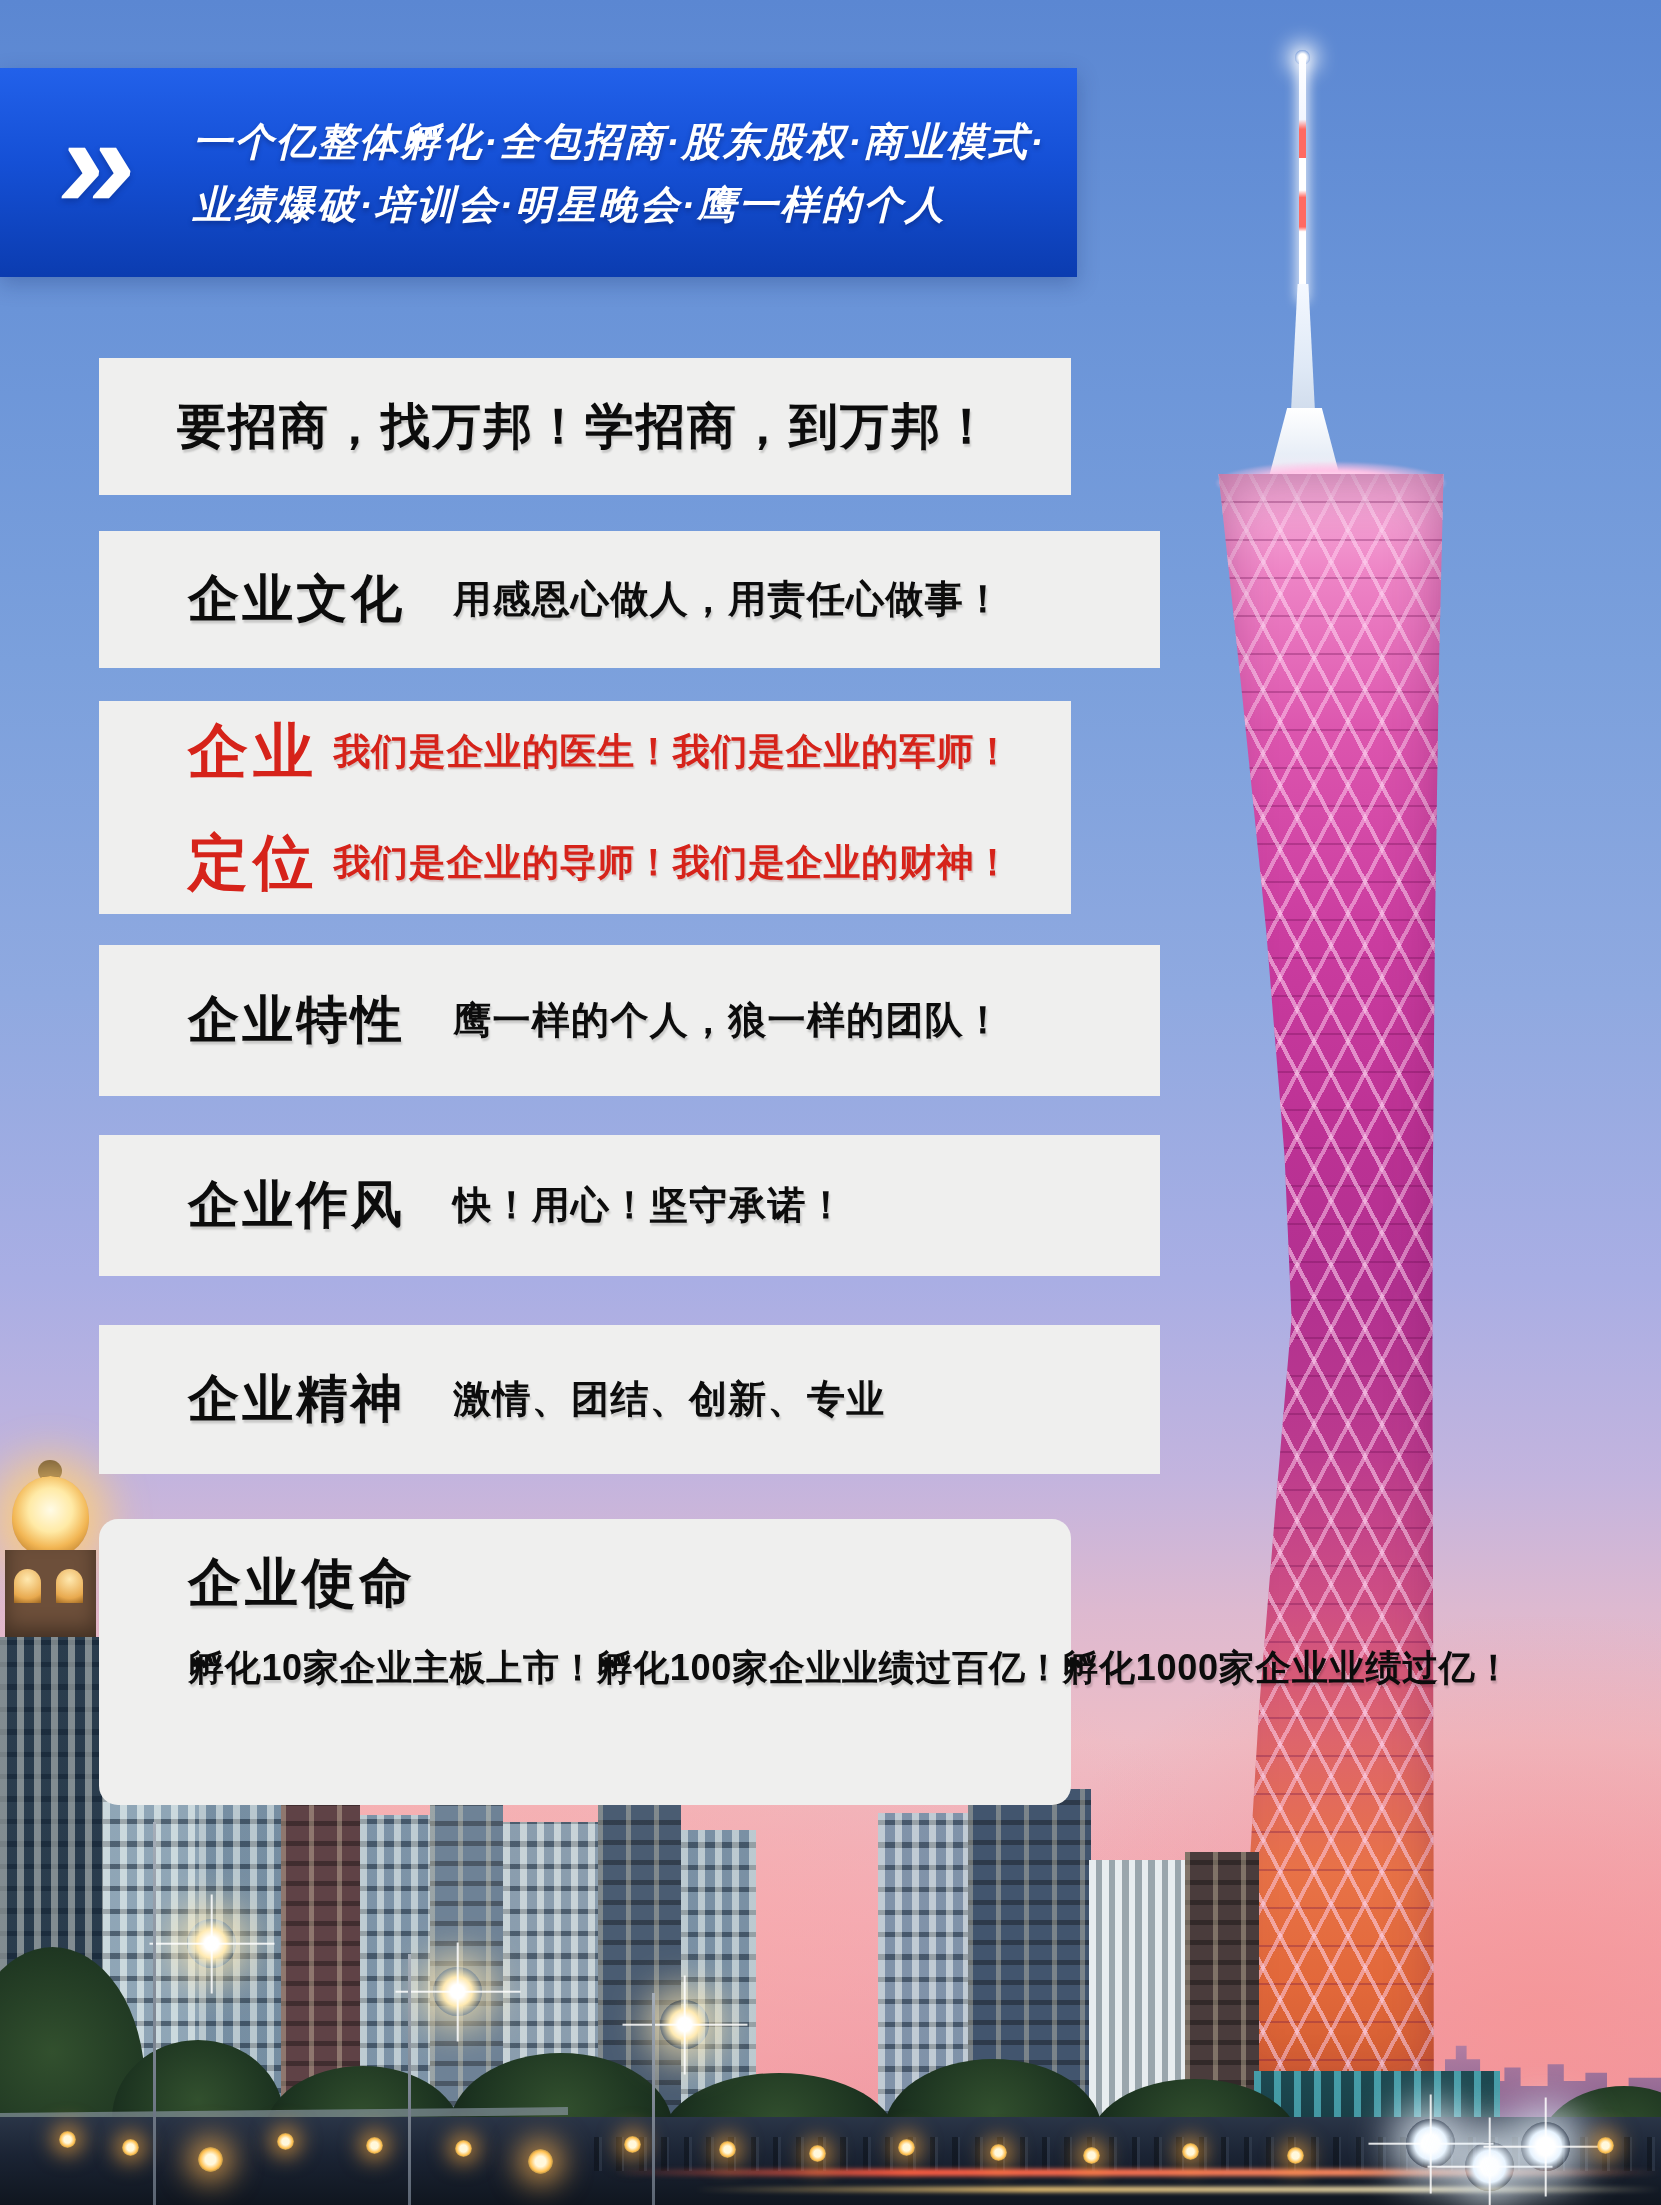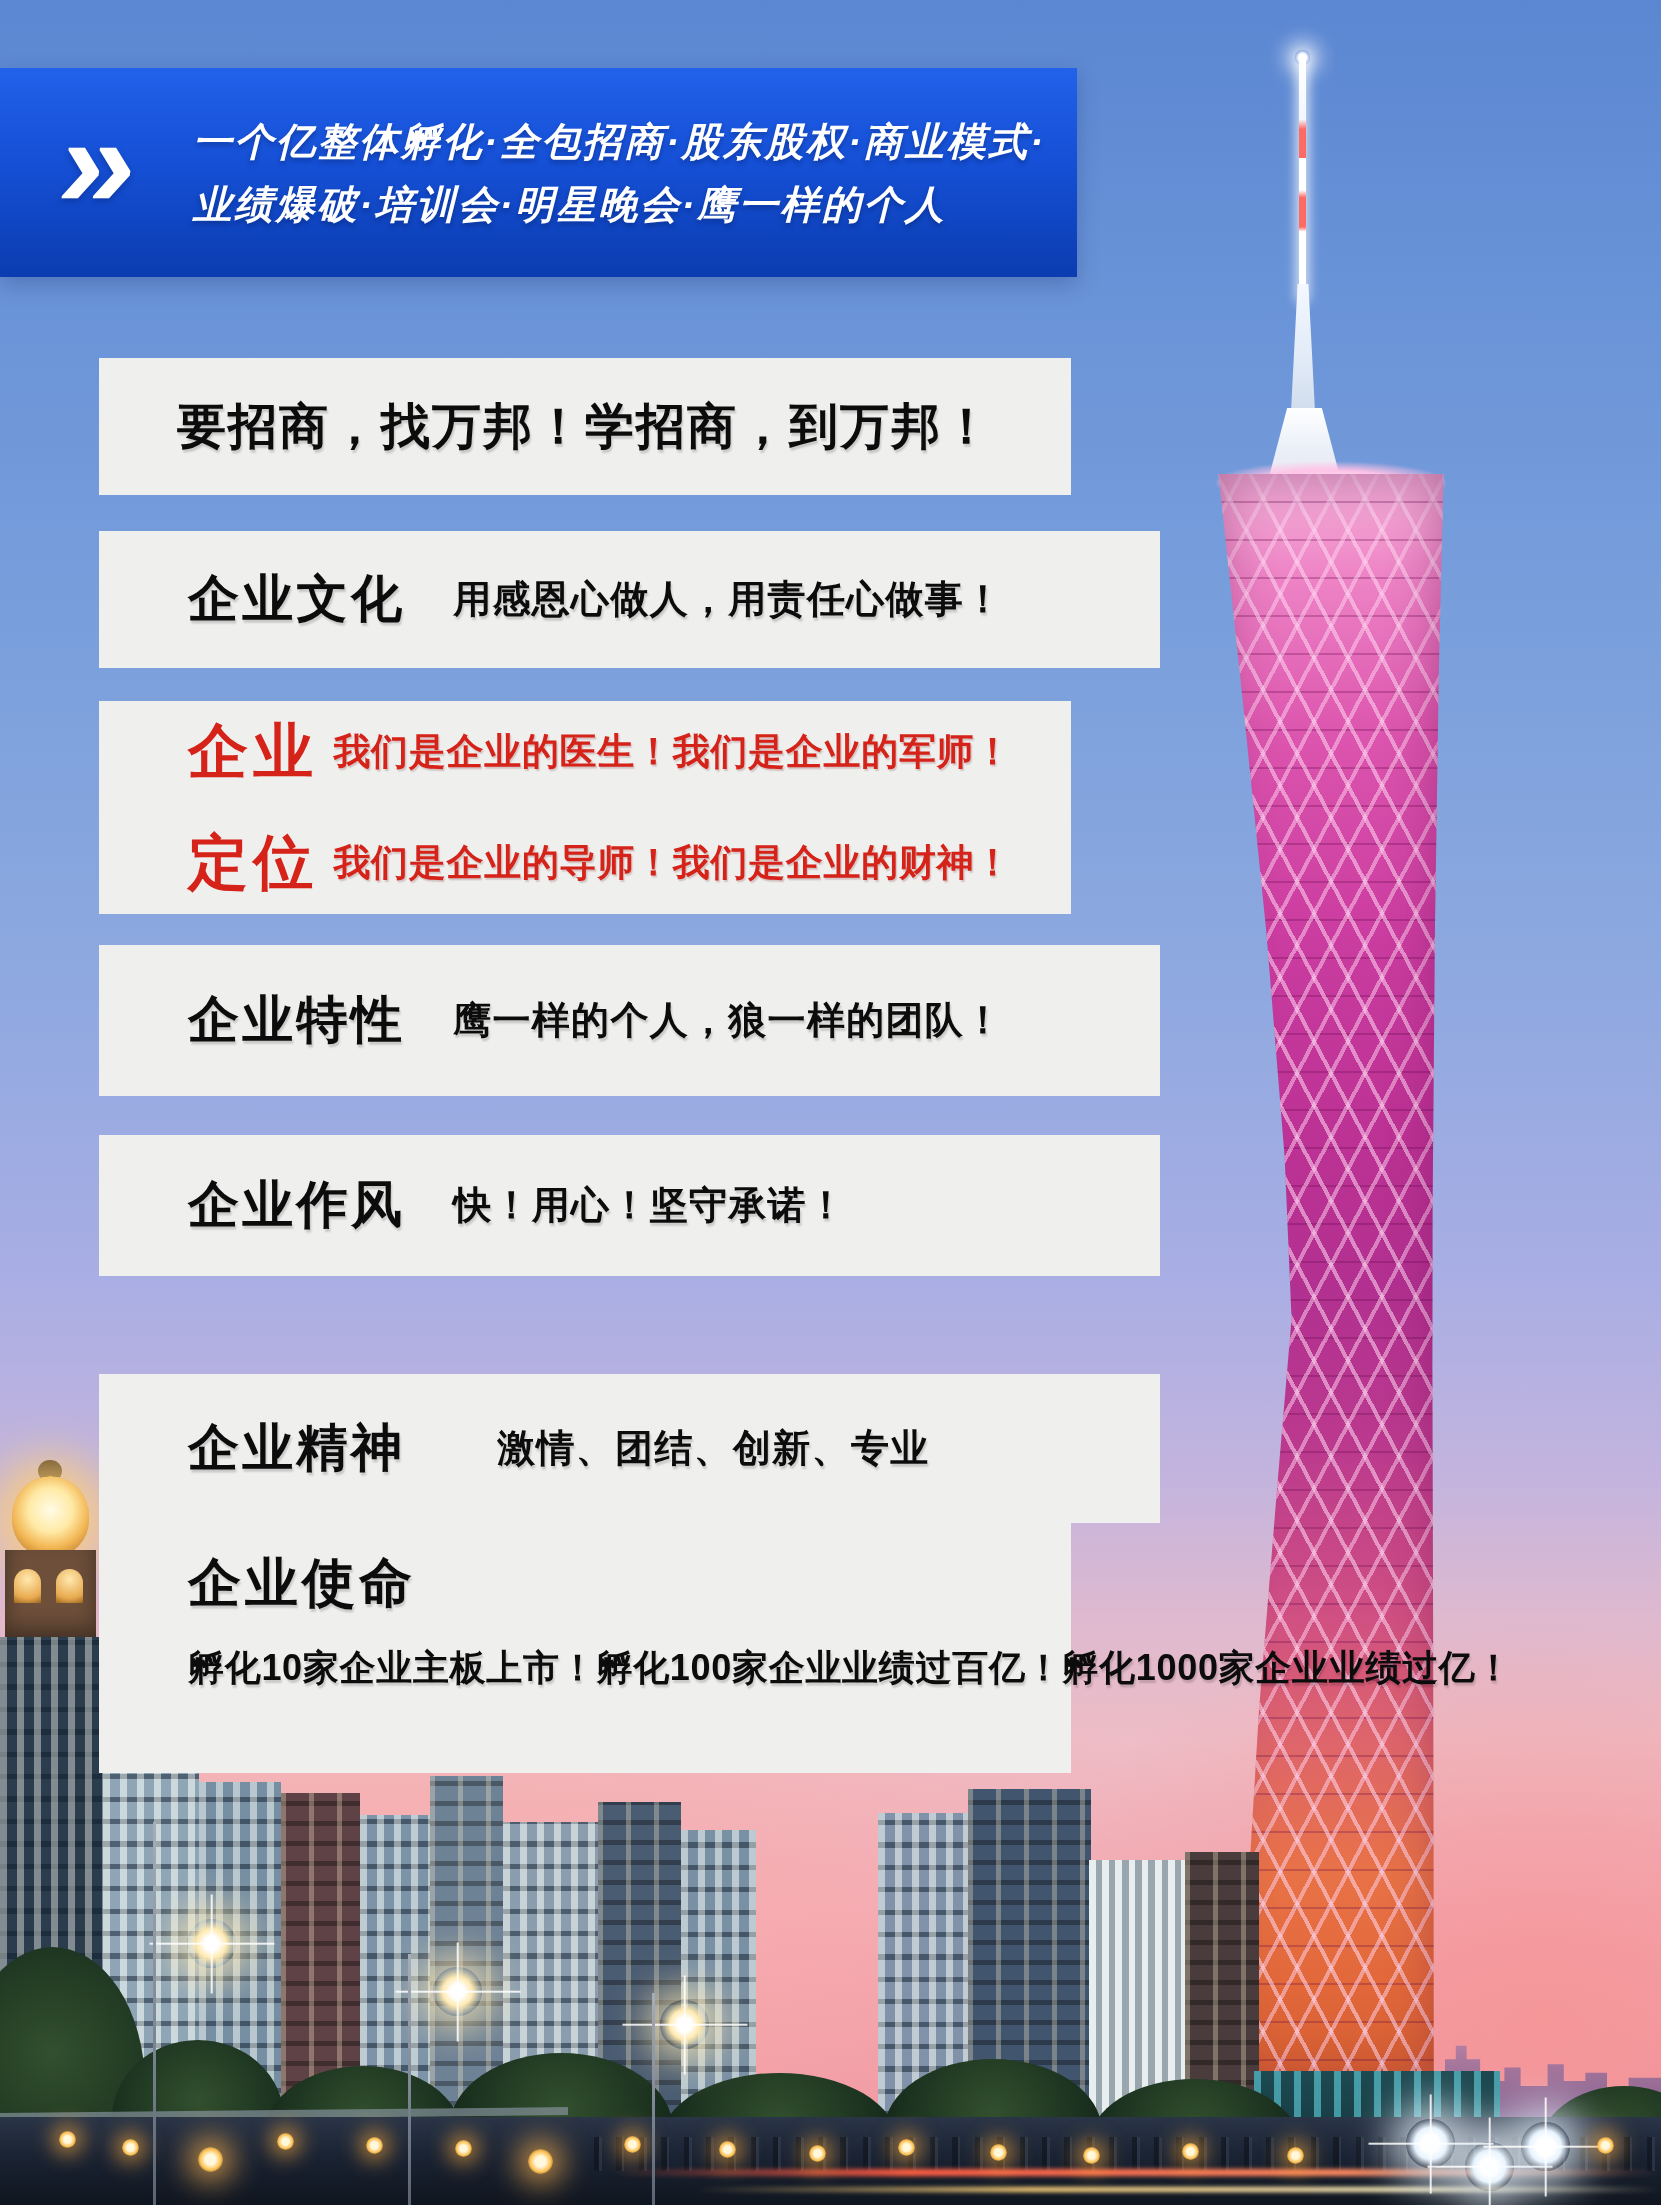--- a/index.html
+++ b/index.html
@@ -159,29 +159,29 @@
     position:absolute; left:99px; width:972px; background:#efefee; z-index:6;
     color:#0c0c0c;
   }
   .box .txt-shadow{text-shadow:1.3px 2.6px 2px rgba(0,0,0,.16);}
   .box1{top:358px; height:137px; display:flex; align-items:center; justify-content:center;}
   .slogan{font-size:49px; font-weight:900; letter-spacing:2px; white-space:nowrap;}
   .hrow{display:flex; align-items:center; padding-left:89px;}
   .box2{top:531px;  height:137px;}
   .box4{top:945px; height:151px;}
   .box5{top:1135px; height:141px;}
-  .box6{top:1374px; height:149px;gap:44px;}
+  .box6{top:1325px; height:149px;}
   .h{font-size:51px; font-weight:900; letter-spacing:3.3px; white-space:nowrap;}
   .sub{font-size:38px; font-weight:800; margin-left:48px; letter-spacing:1.3px; white-space:nowrap;}
   .box3{top:701px; height:213px; display:flex; flex-direction:column; justify-content:center; gap:30px; padding-left:89px; box-sizing:border-box;}
   .prow{display:flex; align-items:center;}
   .plabel{font-size:60px; font-weight:900; color:#d6231a; width:123px; letter-spacing:5.3px; white-space:nowrap;}
   .ptext{font-size:37px; font-weight:700; color:#d6231a; margin-left:22.4px; letter-spacing:0.7px; white-space:nowrap;
     text-shadow:1.3px 2px 1.3px rgba(90,0,0,.18);}
-  .box7{top:1519px; height:254px; padding:29px 40px 0 89px; box-sizing:border-box;}
+  .box7{top:1519px; height:286px; padding:29px 40px 0 89px; box-sizing:border-box;border-radius:19px;}
   .h7{font-size:53px; font-weight:900; letter-spacing:4px;}
   .mlines{margin-top:22.4px; display:flex; flex-direction:row;}
   .mline{font-size:36px; font-weight:800; line-height:51px; letter-spacing:0.7px; white-space:nowrap;}
 </style>
 </head>
 <body>
 
 <div id="page">
 
   <div class="sky"></div>

